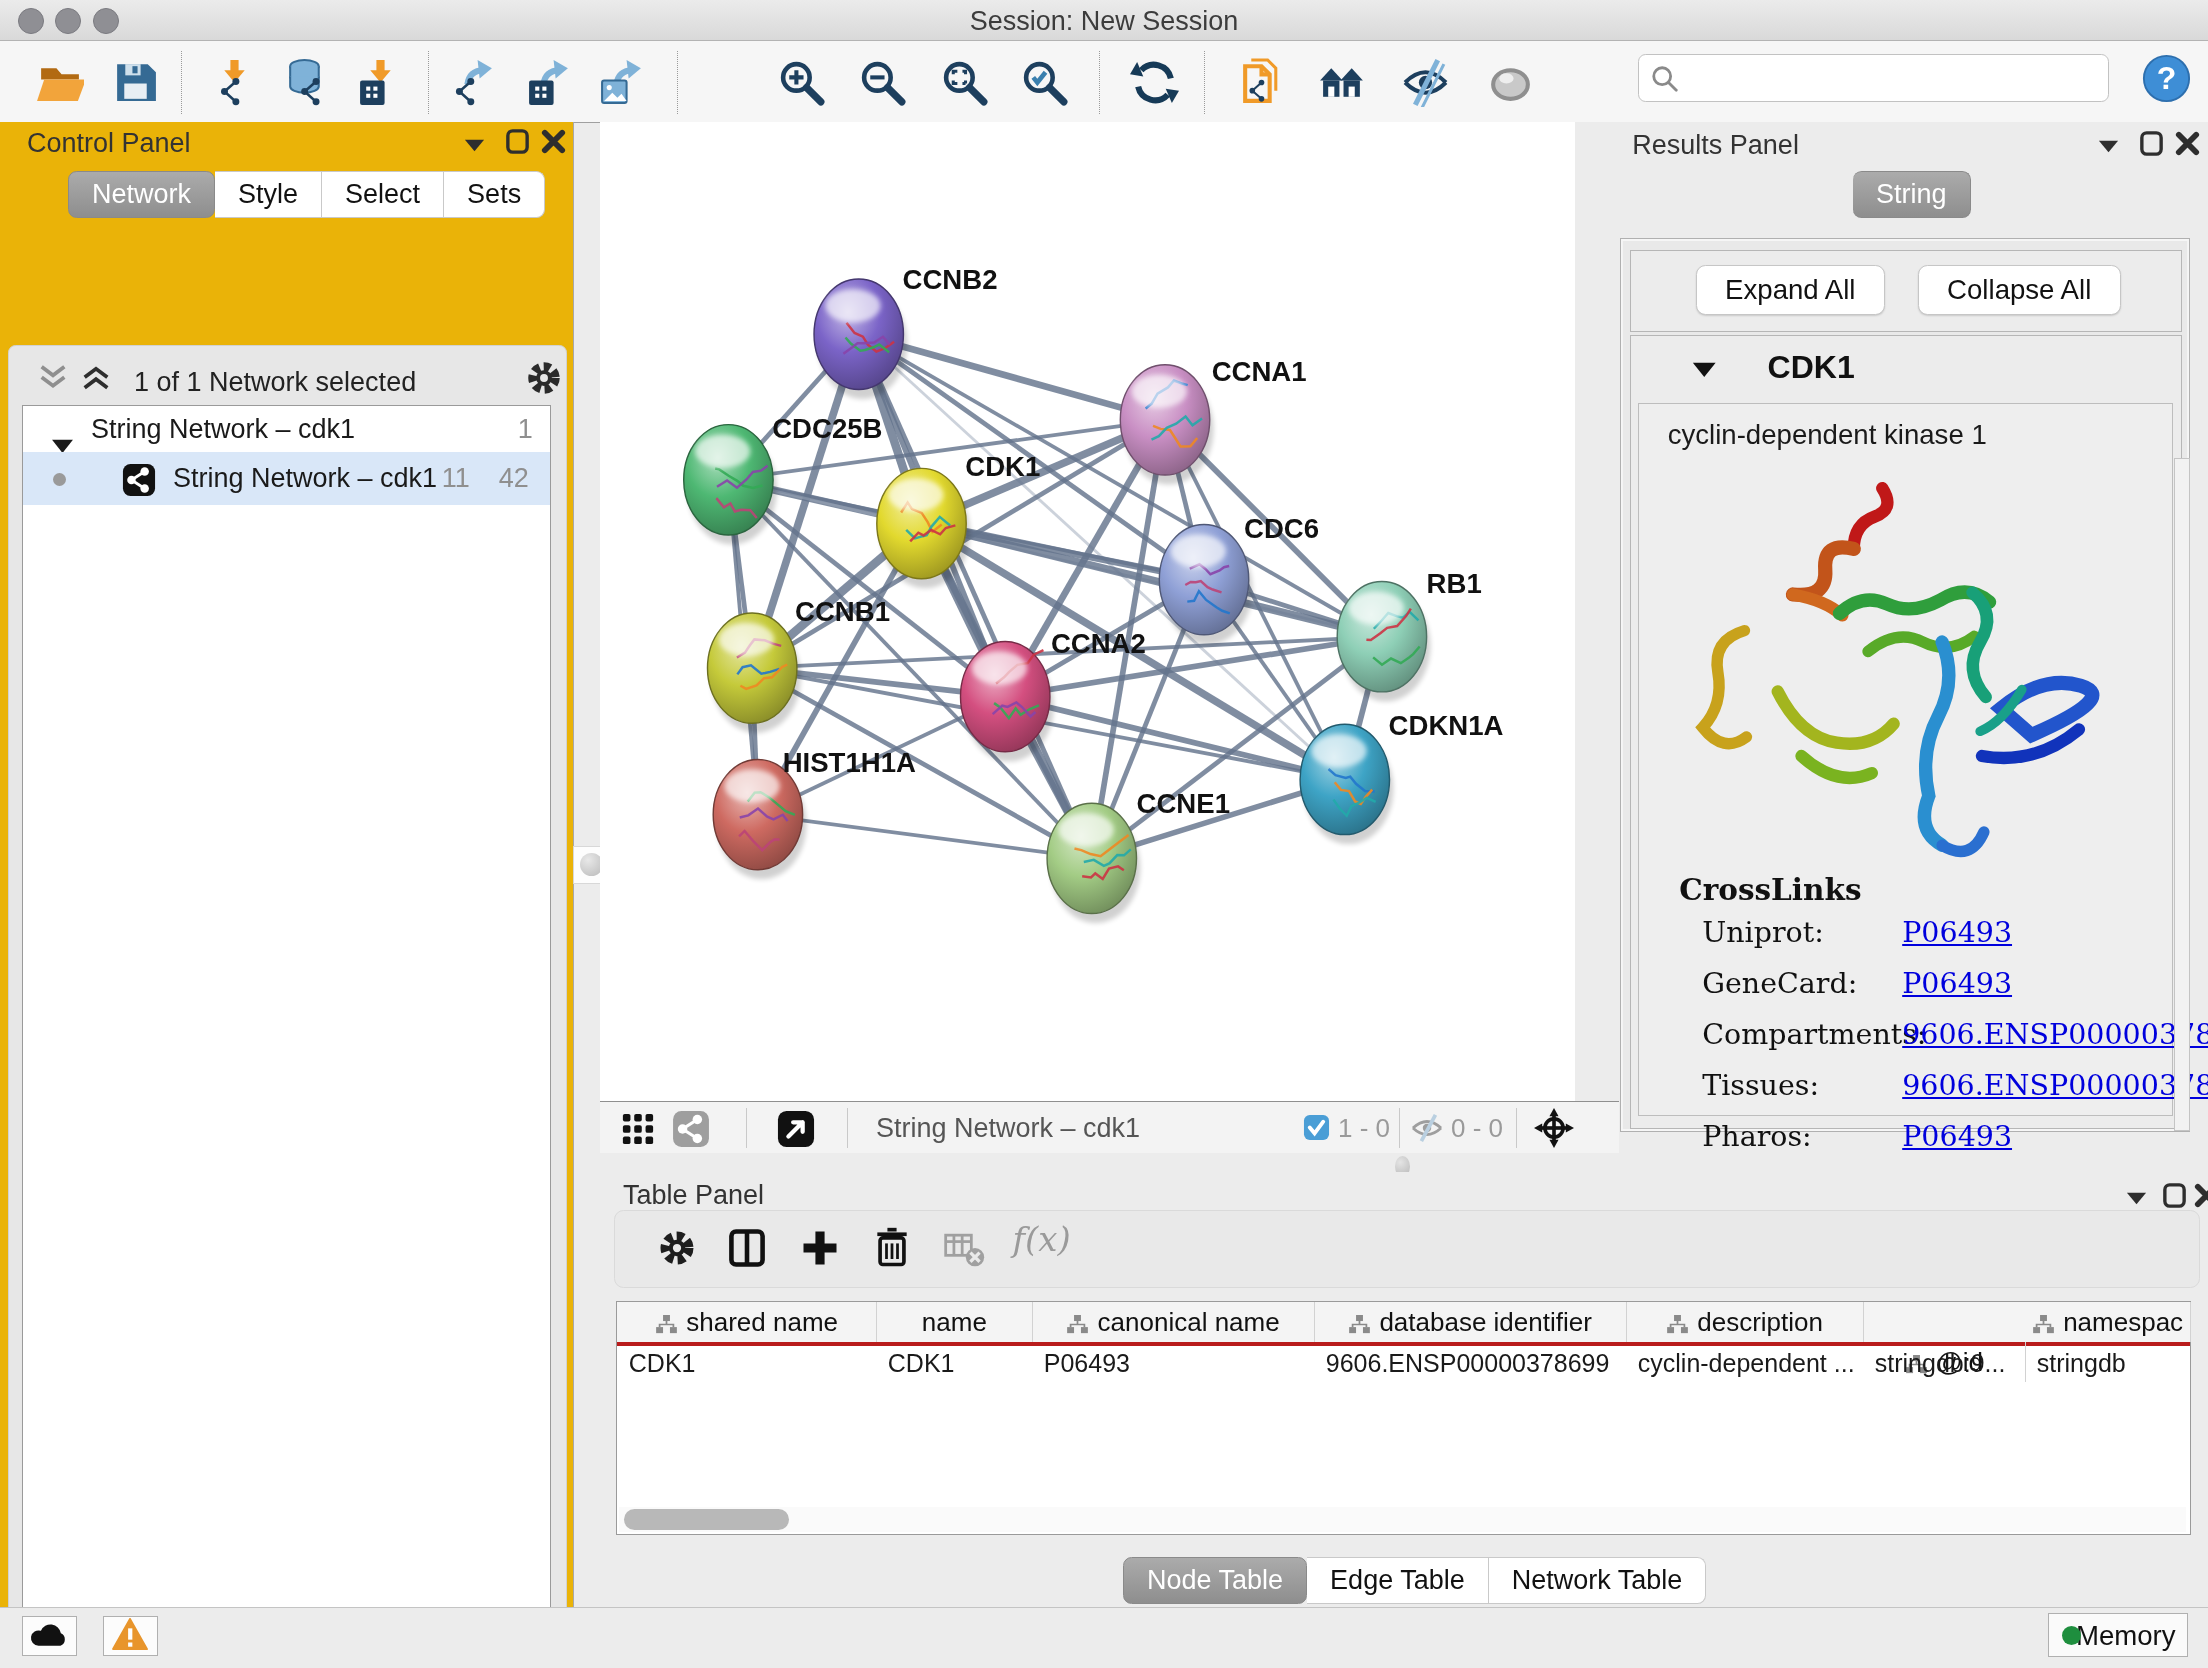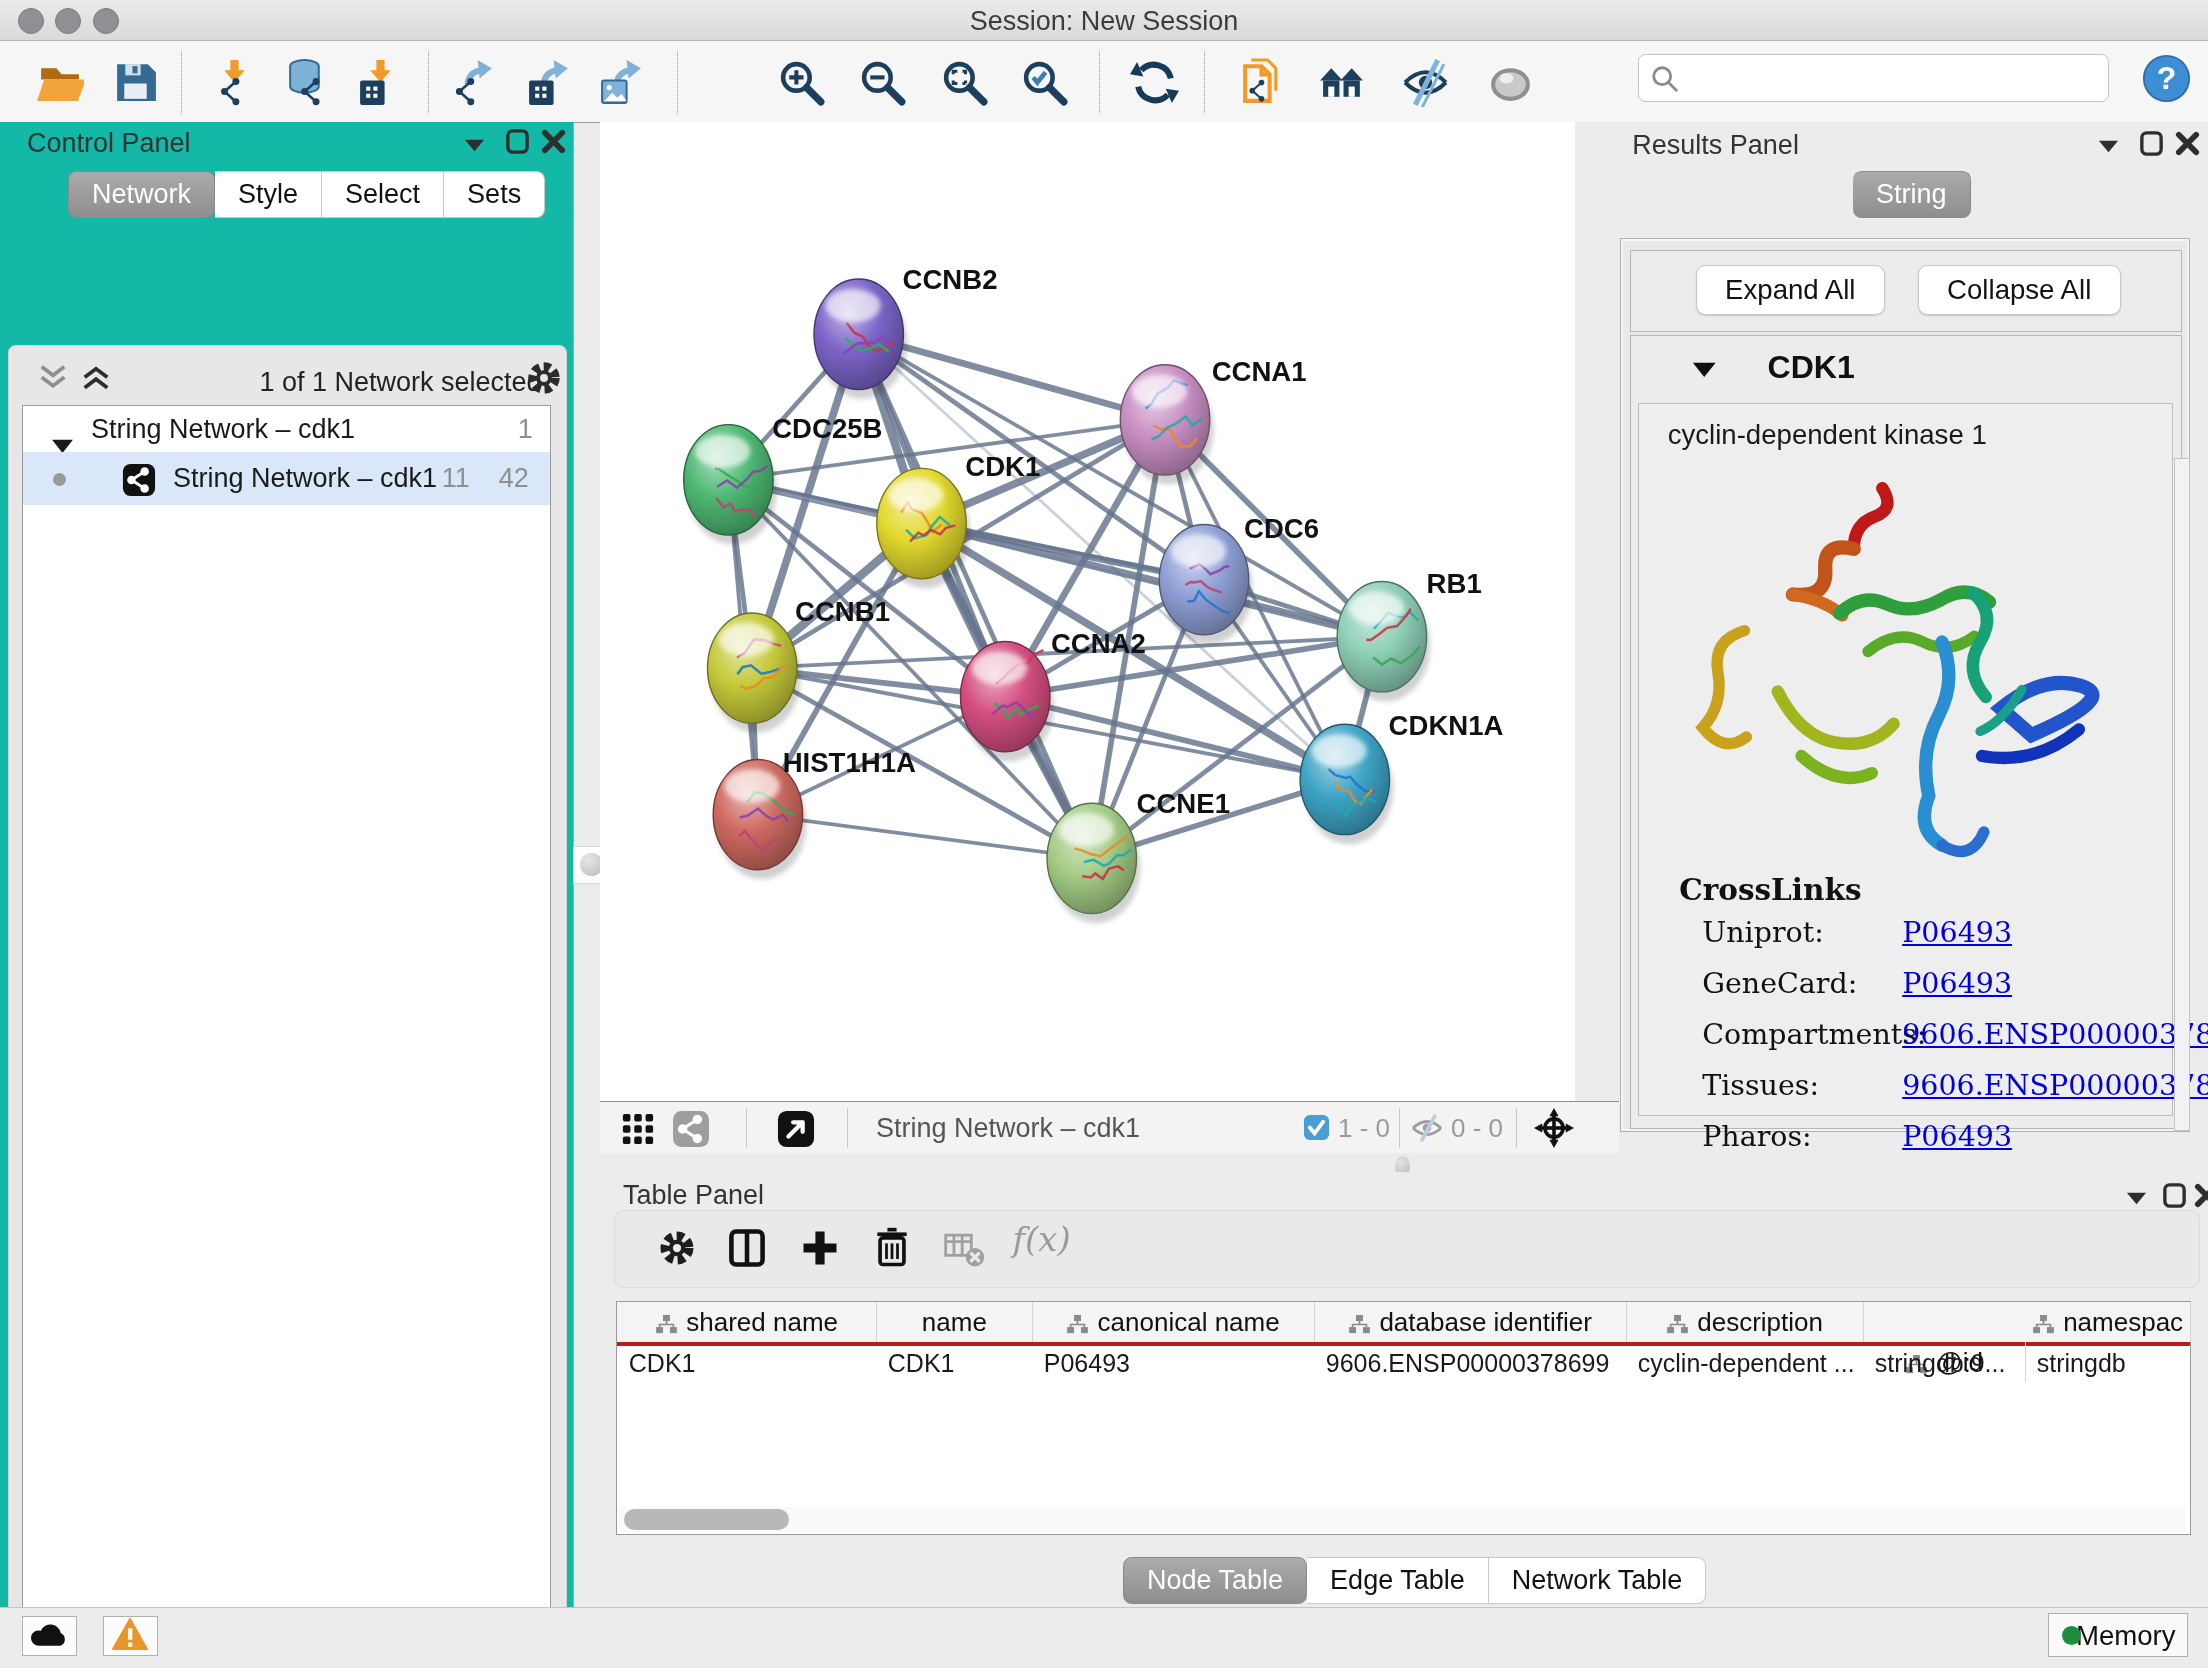--- a/index.html
+++ b/index.html
@@ -27,21 +27,21 @@
   .panel-title{font-size:27px;color:#333;}
   
   .seg-tab{display:inline-block;height:45px;line-height:45px;padding:0 23px;background:#fff;
       border:1px solid #c9c9c9;border-left-width:0;font-size:27px;color:#111;
       vertical-align:top;cursor:default;}
   .seg-tab:first-child{border-left-width:1px;border-radius:8.6px 0 0 8.6px;}
   .seg-tab:last-child{border-radius:0 8.6px 8.6px 0;}
   .seg-tab.selected{background:linear-gradient(#ababab,#8e8e8e);color:#fff;
       border-color:#8a8a8a;border-radius:8.6px;}
   
-  #control-panel{left:0;top:122px;width:573px;height:1486px;background:#14b8a6;
+  #control-panel{left:0;top:122px;width:573px;height:1486px;background:#eab308;
       border-right:1px solid #a8a8a8;}
   #cp-inner{position:absolute;left:7.6px;top:223px;width:557px;height:1379px;
       background:#e7e7e7;border:1px solid #d2d2d2;border-radius:7.6px;}
   #cp-list{position:absolute;left:13.3px;top:59px;width:527px;height:1313px;background:#fff;
       border:1.9px solid #9a9a9a;}
   .cp-row{position:relative;height:46px;font-size:27px;line-height:46px;color:#1a1a1a;}
   .cp-row.selected{background:#d9e7f8;height:53px;line-height:53px;}
   .cp-count{position:absolute;color:#8f8f8f;}
   
   #net-canvas{left:600px;top:122px;width:975px;height:980px;background:#fff;}
@@ -282,21 +282,21 @@
           <path d="M5 5L23 23M23 5L5 23" stroke="#2e2e2e" stroke-width="6" stroke-linecap="round"></path>
         </svg></div>
     <div class="abs" style="left:68px;top:49px" id="cp-tabs"><span class="seg-tab selected">Network</span><span class="seg-tab">Style</span><span class="seg-tab">Select</span><span class="seg-tab">Sets</span></div>
     <div id="cp-inner">
       <span class="abs" style="left:27px;top:17px"><svg width="34" height="28.5" viewBox="0 0 36 30">
             <path d="M6 4l12 9L30 4M6 15l12 9 12-9" stroke="#8f8f8f" stroke-width="4" fill="none"></path>
           </svg></span>
       <span class="abs" style="left:70px;top:17px"><svg width="34" height="28.5" viewBox="0 0 36 30">
             <path d="M6 26l12-9 12 9M6 15L18 6l12 9" stroke="#2e2e2e" stroke-width="4" fill="none"></path>
           </svg></span>
-      <div class="abs" style="left:0;top:21px;width:533px;text-align:right;font-size:27px;color:#222">1 of 1 Network selected</div>
+      <div class="abs" style="left:0;top:21px;width:533px;text-align:center;font-size:27px;color:#222">1 of 1 Network selected</div>
       <span class="abs" style="left:514px;top:11.4px"><svg width="42" height="42" viewBox="0 0 48 48">
             <circle cx="24" cy="24" r="13" fill="none" stroke="#2b2b2b" stroke-width="10" stroke-dasharray="7.5 4.6"></circle>
             <circle cx="24" cy="24" r="9" fill="#2b2b2b"></circle>
             <circle cx="24" cy="24" r="4.5" fill="#e7e7e7"></circle>
           </svg></span>
       <div id="cp-list">
         <div class="cp-row">
           <span class="abs" style="left:27px;top:17px"><svg width="25" height="19" viewBox="0 0 26 20">
                 <polygon points="2,4 24,4 13,18" fill="#1a1a1a"></polygon>
               </svg></span>

